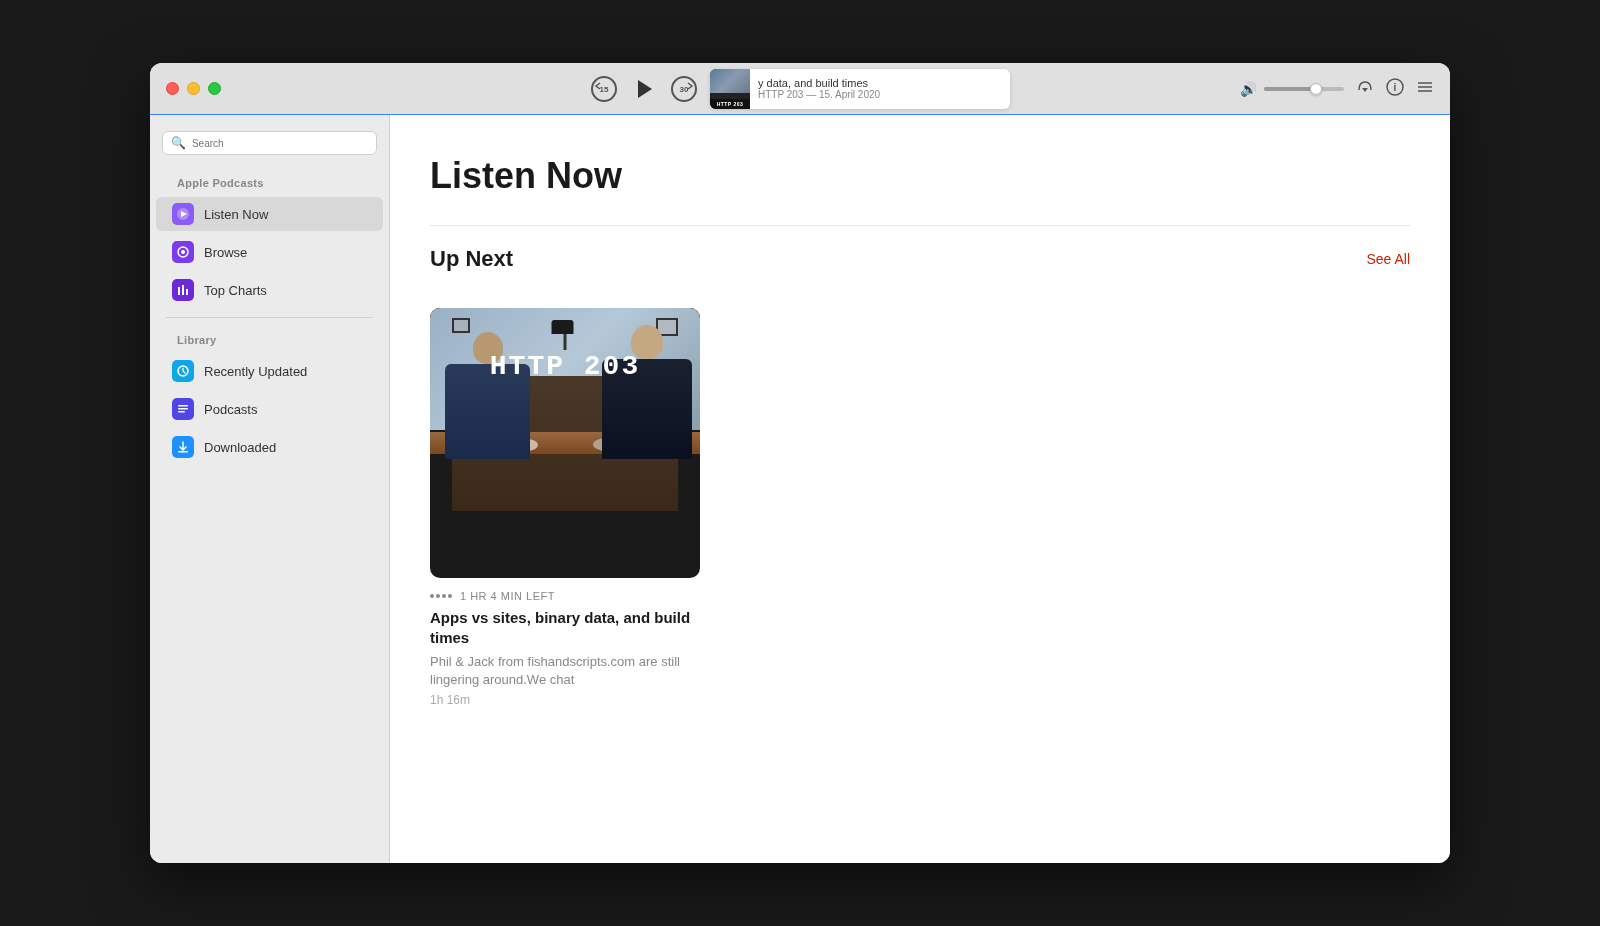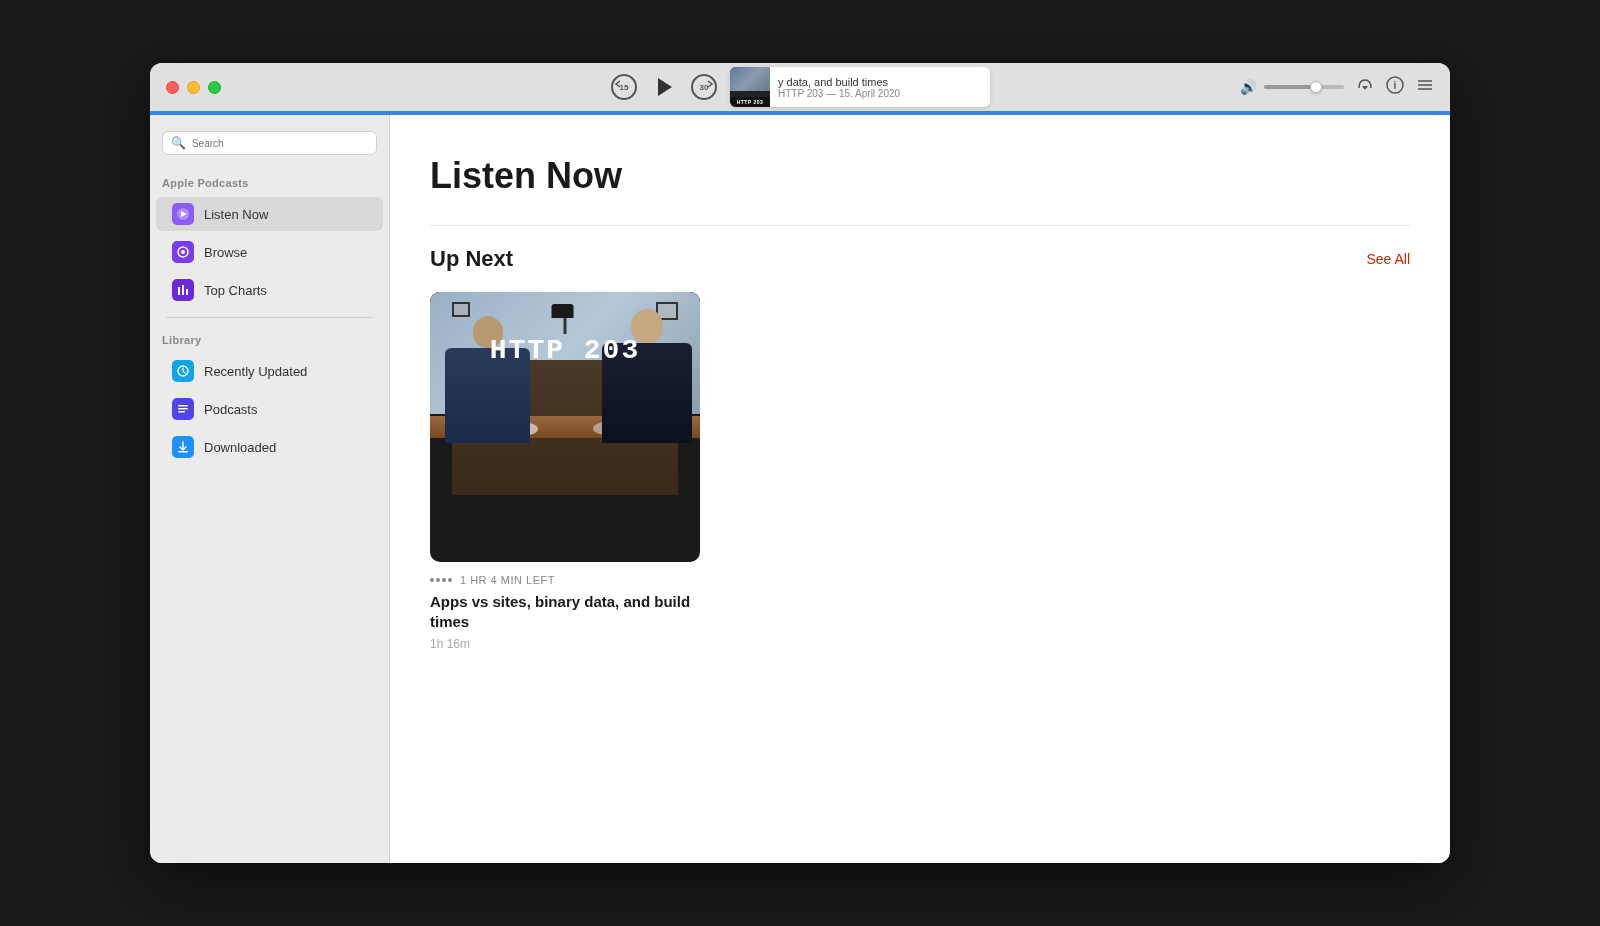--- a/index.html
+++ b/index.html
@@ -24,21 +24,21 @@
       box-shadow: 0 20px 60px rgba(0,0,0,0.6);
     }
 
     
     .titlebar {
       height: 52px;
       background: #e0e0e0;
       display: flex;
       align-items: center;
       padding: 0 16px;
-      border-bottom: 4px solid #3b82f6;
+      border-bottom: 1px solid #3b82f6;
       flex-shrink: 0;
       position: relative;
     }
 
     .traffic-lights {
       display: flex;
       gap: 8px;
       z-index: 2;
     }
 
@@ -79,21 +79,21 @@
       font-size: 14px;
       position: relative;
     }
 
     .now-playing-card {
       display: flex;
       align-items: center;
       background: white;
       border-radius: 6px;
       overflow: hidden;
-      width: 260px;
+      width: 300px;
       height: 40px;
       box-shadow: 0 1px 4px rgba(0,0,0,0.15);
     }
 
     .now-playing-thumb {
       width: 40px;
       height: 40px;
       background: #222;
       flex-shrink: 0;
       display: flex;
@@ -239,21 +239,21 @@
       outline: none;
       font-size: 10px;
       color: #999;
       width: 100%;
     }
 
     .sidebar-section-label {
       font-size: 11px;
       font-weight: 600;
       color: #888;
-      padding: 6px 12px 4px;
+      padding: 6px 27px 4px;
       letter-spacing: 0.3px;
     }
 
     .sidebar-item {
       display: flex;
       align-items: center;
       gap: 10px;
       padding: 6px 16px;
       cursor: pointer;
       border-radius: 6px;
@@ -324,21 +324,21 @@
     .section-divider {
       height: 1px;
       background: #e5e5e5;
       margin-bottom: 20px;
     }
 
     .section-header {
       display: flex;
       justify-content: space-between;
       align-items: center;
-      margin-bottom: 20px;
+      margin-bottom: 36px;
     }
 
     .section-title {
       font-size: 22px;
       font-weight: 700;
       color: #1a1a1a;
     }
 
     .see-all-btn {
       font-size: 14px;
@@ -663,19 +663,20 @@
           <div class="progress-dots">
             <div class="dot filled"></div>
             <div class="dot filled"></div>
             <div class="dot filled"></div>
             <div class="dot filled"></div>
           </div>
           <span class="progress-text">1 HR 4 MIN LEFT</span>
         </div>
 
         <div class="card-title">Apps vs sites, binary data, and build times</div>
+        <div class="card-desc">Phil &amp; Jack from fishandscripts.com are still lingering around.We chat</div>
         <div class="card-duration">1h 16m</div>
       </div>
 
     </div>
 
   </div>
 </div>
 
 </body></html>

